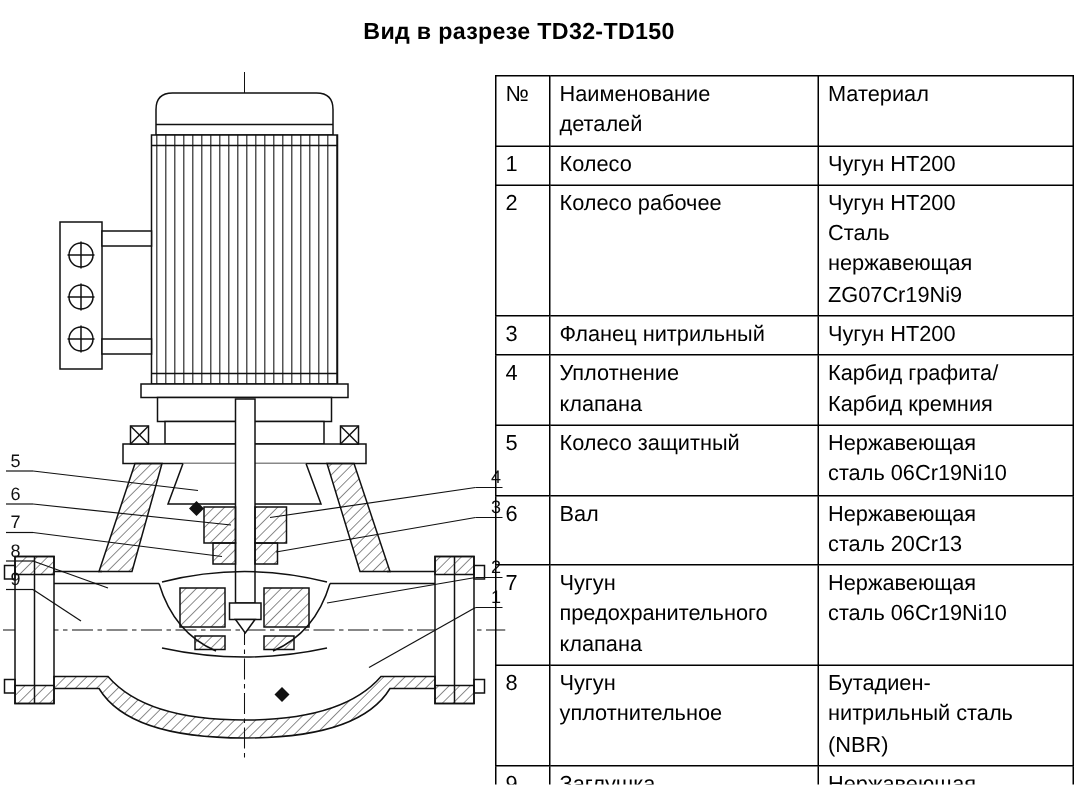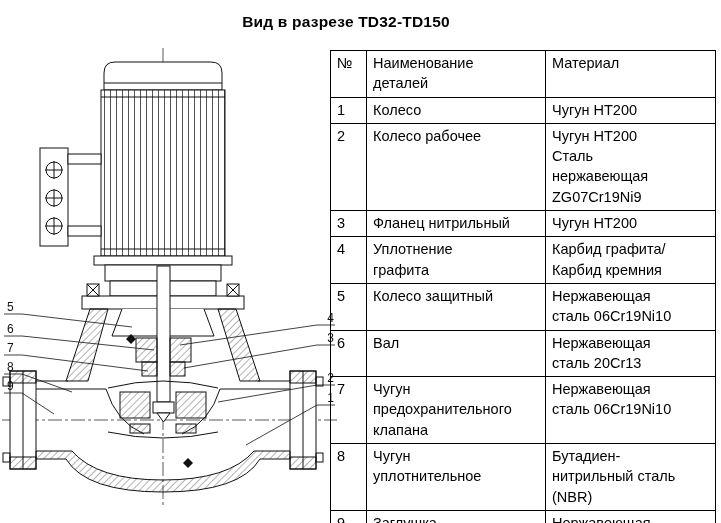--- a/index.html
+++ b/index.html
@@ -205,21 +205,21 @@
 ZG07Cr19Ni9</td>
     </tr>
     <tr>
       <td>3</td>
       <td>Фланец нитрильный</td>
       <td>Чугун HT200</td>
     </tr>
     <tr>
       <td>4</td>
       <td>Уплотнение
-графита</td>
+клапана</td>
       <td>Карбид графита/
 Карбид кремния</td>
     </tr>
     <tr>
       <td>5</td>
       <td>Колесо защитный</td>
       <td>Нержавеющая
 сталь 06Cr19Ni10</td>
     </tr>
     <tr>

